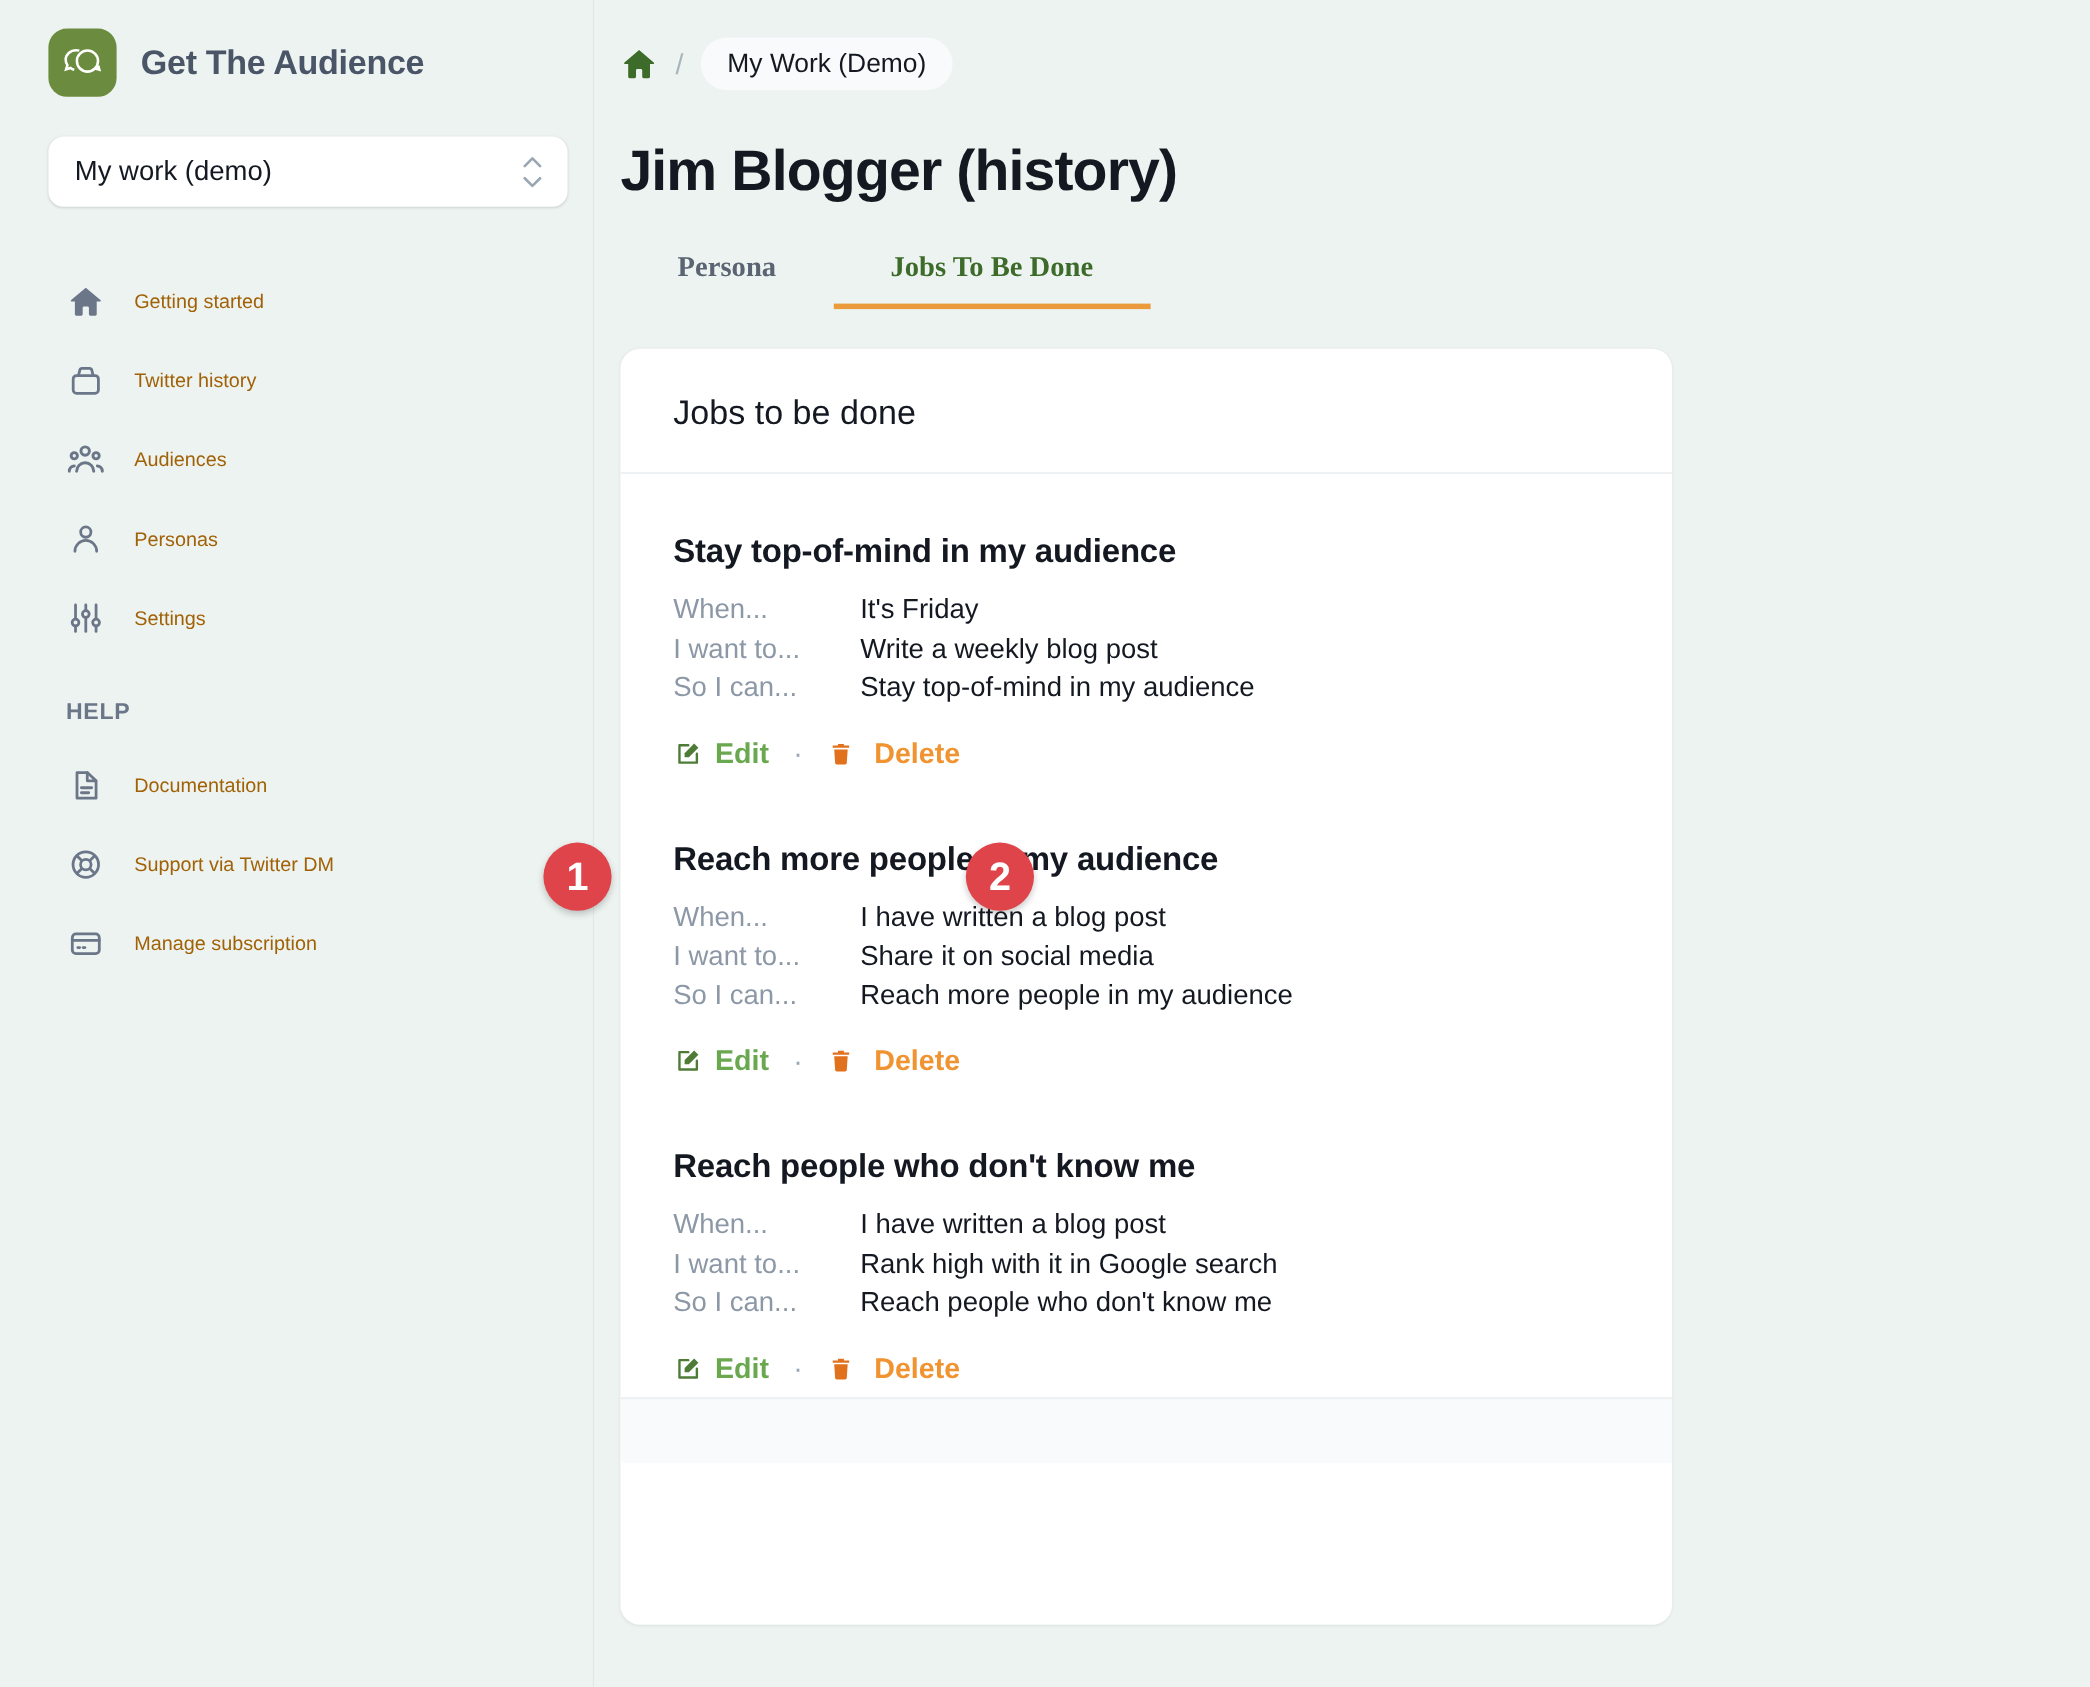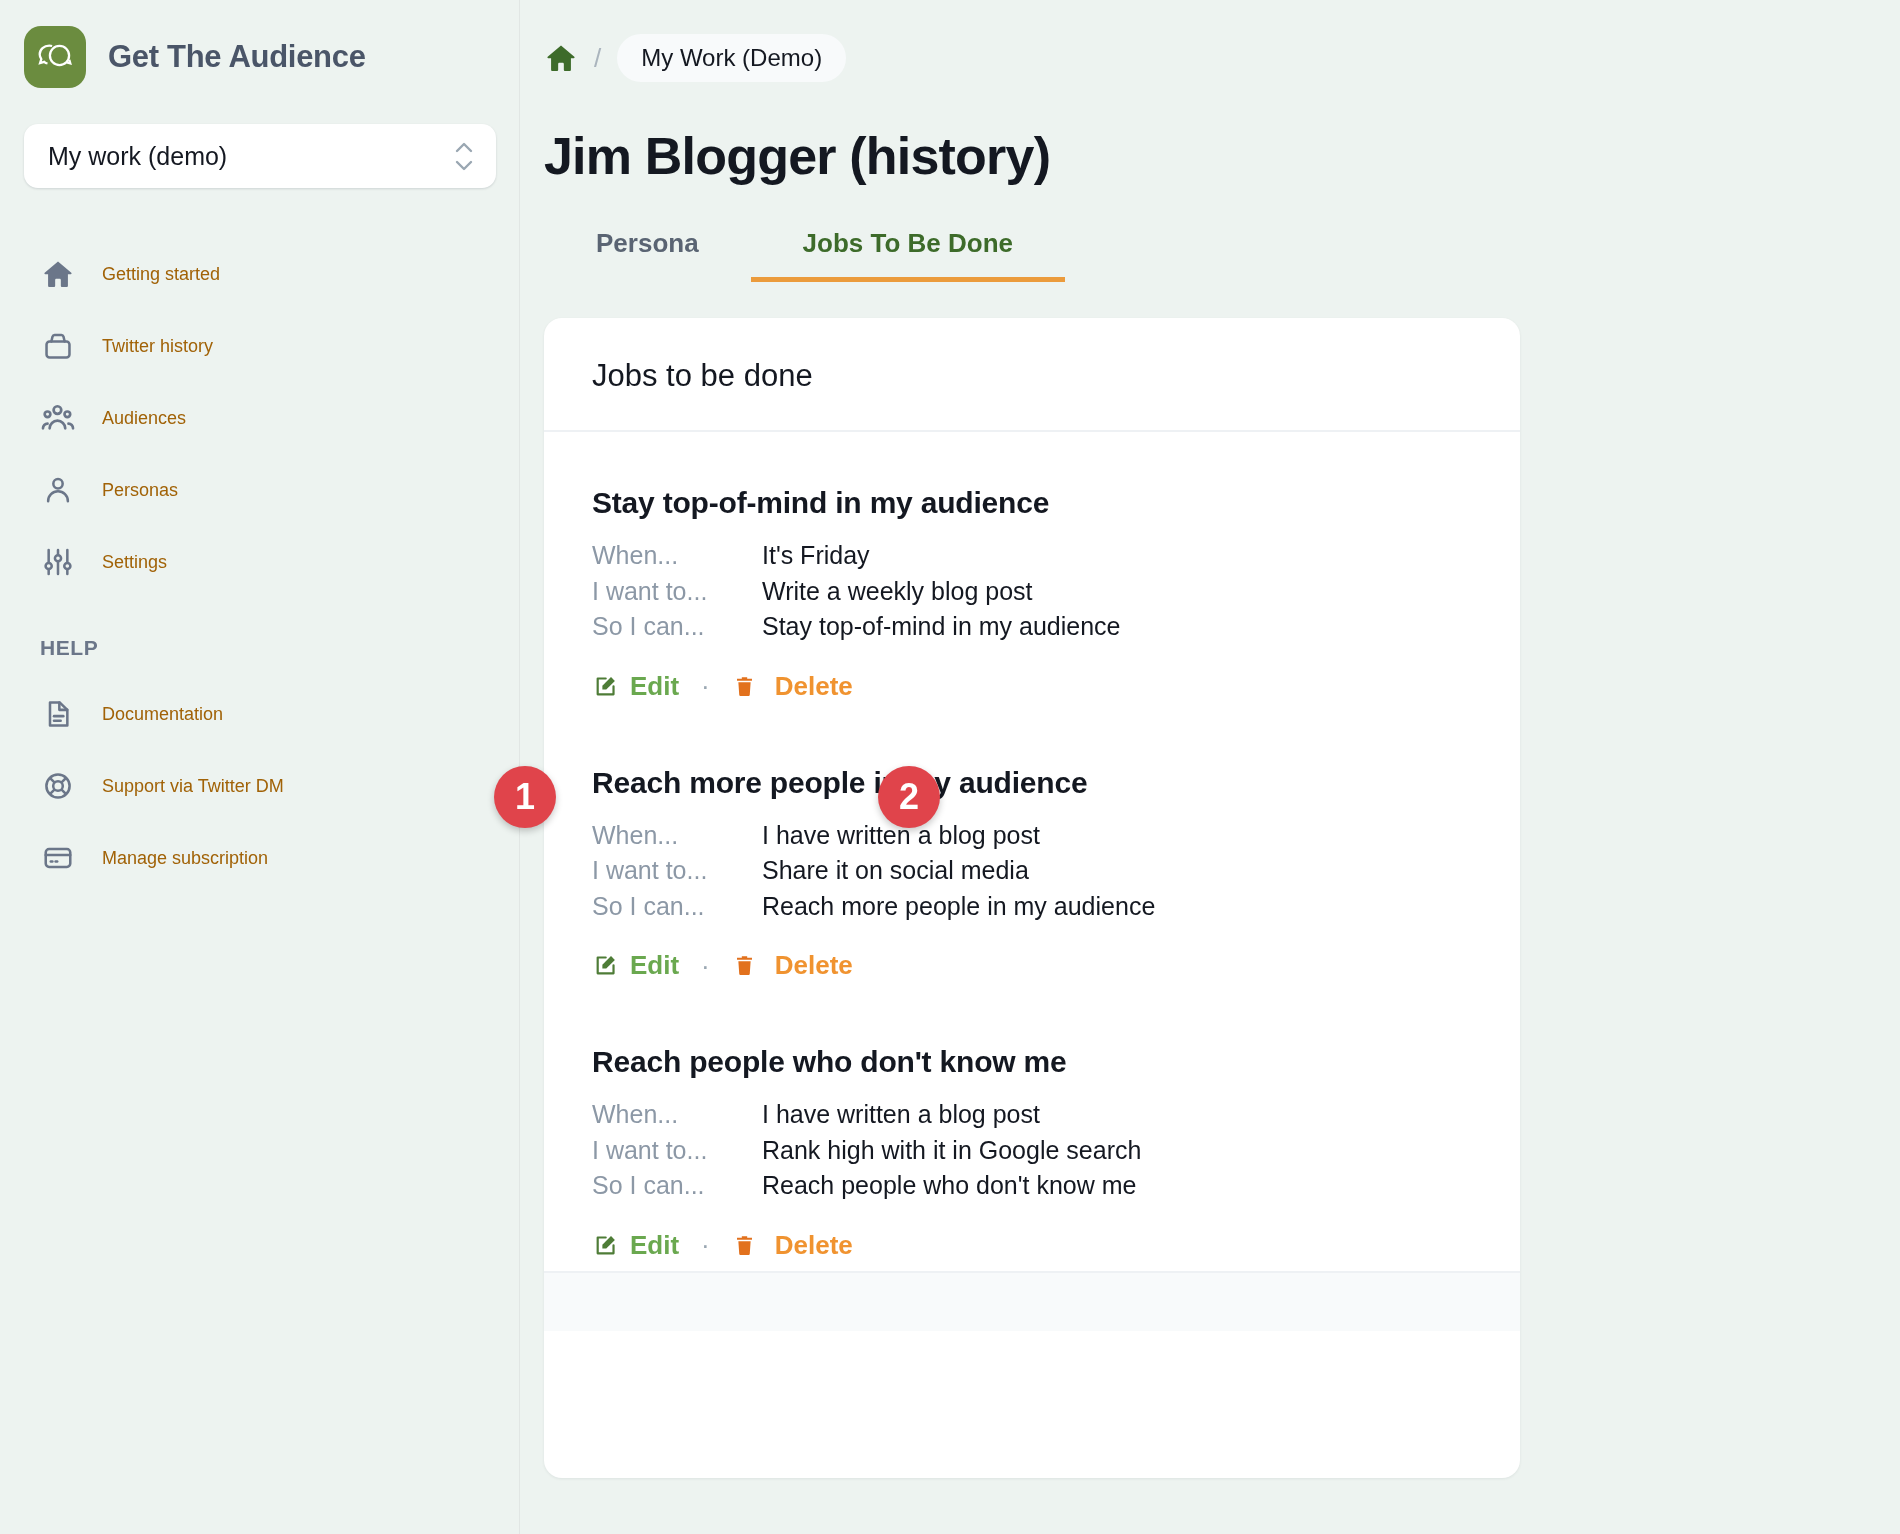--- a/index.html
+++ b/index.html
@@ -15,20 +15,21 @@
     background: #edf3f0;
     color: #1f2430;
     -webkit-font-smoothing: antialiased;
   }
 
   .app {
     display: flex;
     width: 1544px;
     height: 1534px;
     position: relative;
+    padding-left: 20px;
   }
 
   
   .sidebar {
     width: 520px;
     flex: 0 0 520px;
     background: #edf3f0;
     padding: 0;
     position: relative;
   }
@@ -185,20 +186,21 @@
   }
 
   .tab {
     font-size: 26px;
     font-weight: bold;
     padding: 0 52px 18px 52px;
     color: #5a6473;
     border-bottom: 5px solid transparent;
     cursor: pointer;
     white-space: nowrap;
+    font-family: Liberation Serif, serif;
   }
 
   .tab.active {
     color: #3d6b2a;
     border-bottom-color: #eb9b3c;
   }
 
   .card {
     margin: 36px 24px 0 24px;
     background: #ffffff;

